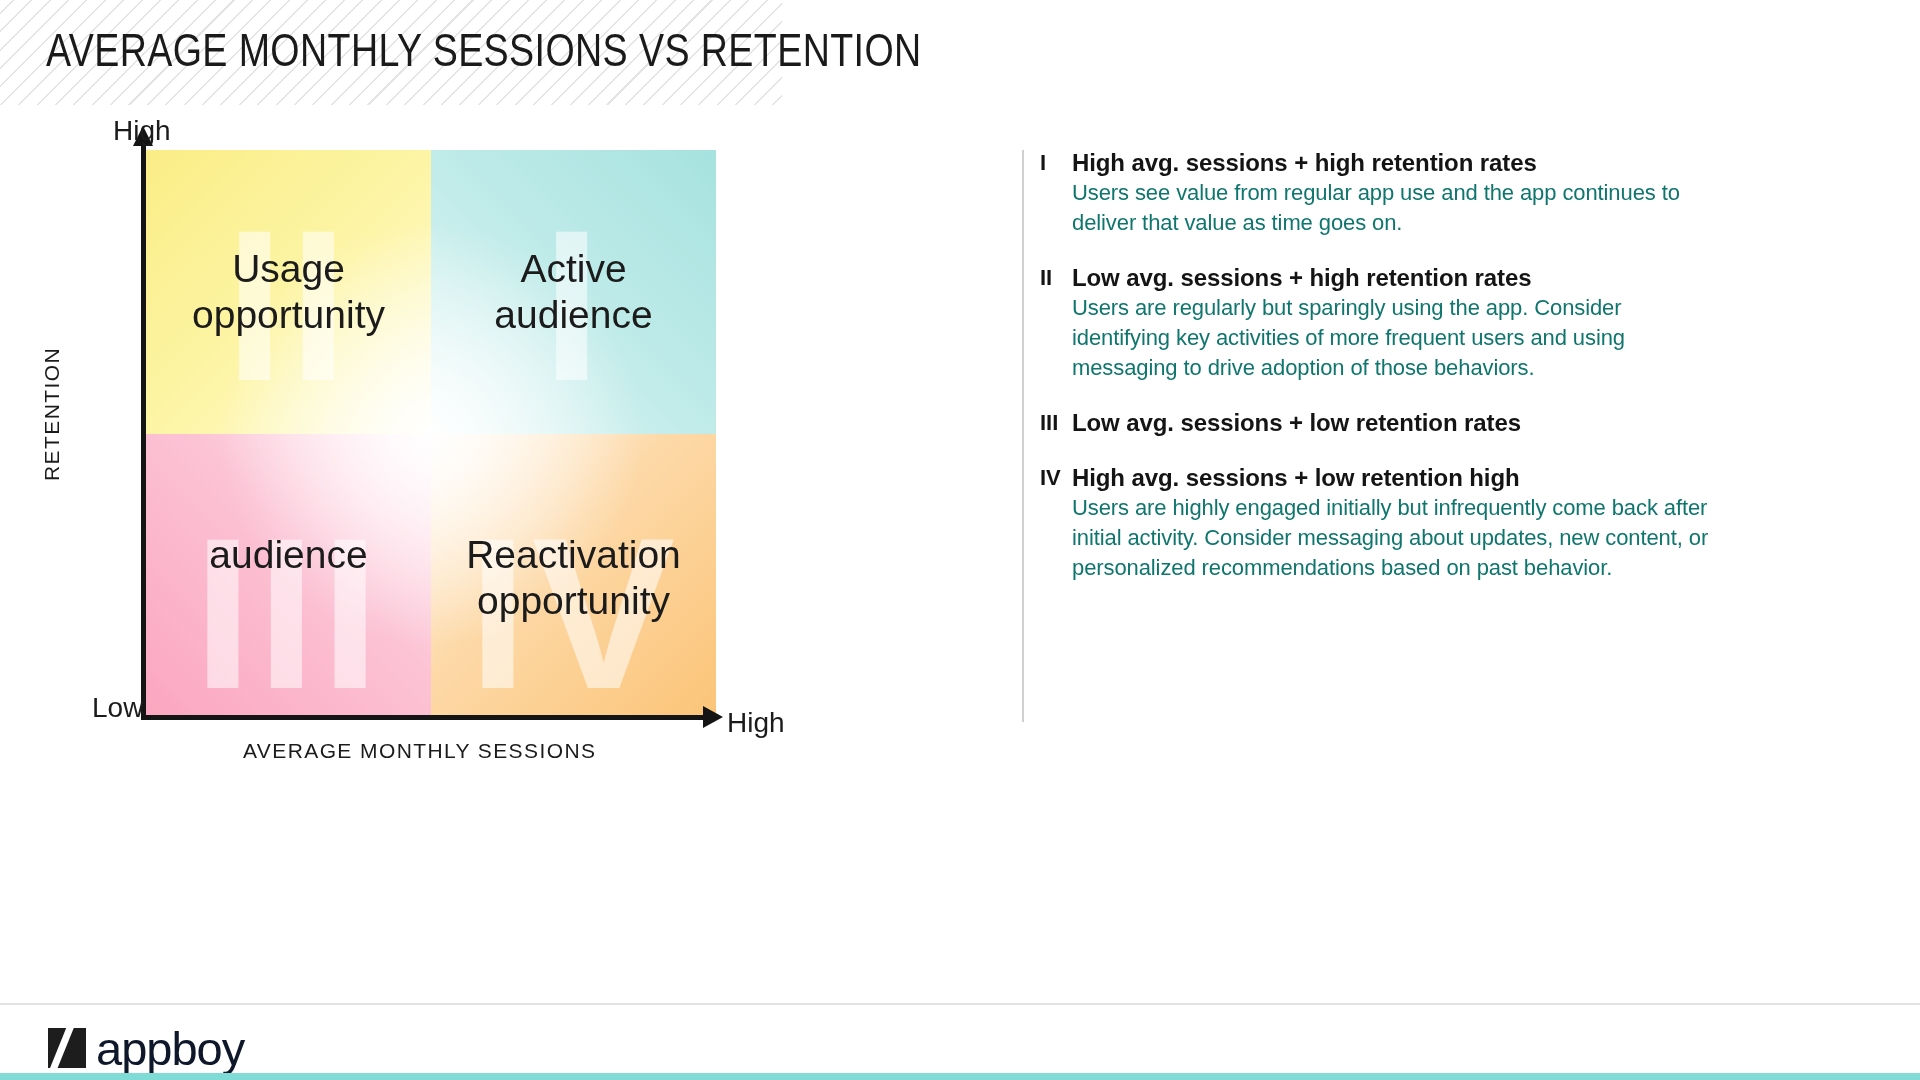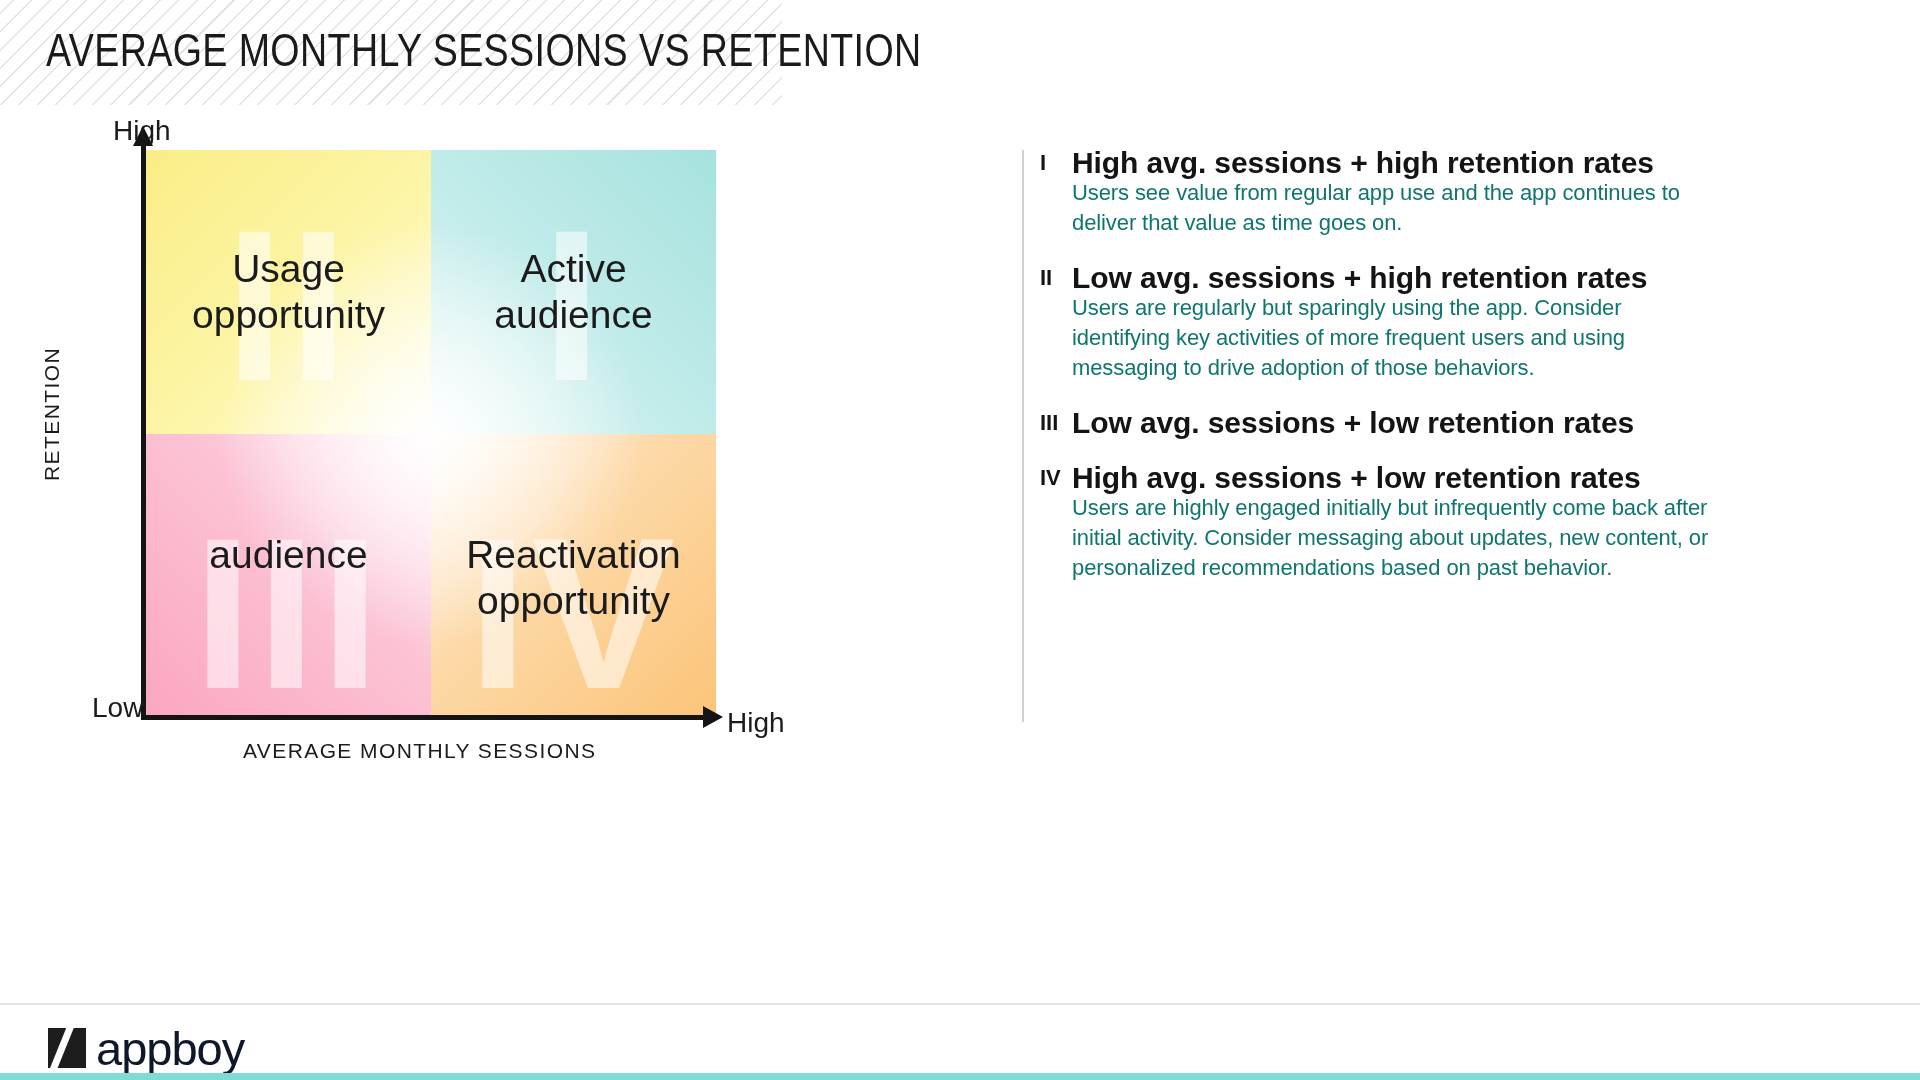--- a/index.html
+++ b/index.html
@@ -133,21 +133,21 @@
   #legend{position:absolute;left:1022px;top:148px;width:700px;}
   #legend-divider{position:absolute;left:1022px;top:150px;width:2px;height:572px;background:#d0d0d0;}
   .legend-item{position:relative;margin-bottom:25px;padding-left:50px;}
   .legend-num{
     position:absolute;left:18px;top:0;
     font-family:"Liberation Sans",sans-serif;
     font-weight:700;font-size:22px;line-height:30px;color:#141414;
   }
   .legend-head{
     font-family:"Liberation Sans",sans-serif;
-    font-weight:700;font-size:30px;line-height:30px;color:#141414;
+    font-weight:700;font-size:24px;line-height:30px;color:#141414;
     letter-spacing:-0.1px;
   }
   .legend-body{
     font-family:"Liberation Sans",sans-serif;
     font-weight:400;font-size:22px;line-height:30px;color:#0f766e;
     max-width:655px;letter-spacing:-0.1px;
   }
 
   
   #footer-rule{position:absolute;left:0;top:1003px;width:1920px;height:2px;background:#e2e2e2;}
@@ -239,21 +239,21 @@
     <div class="legend-body">Users are regularly but sparingly using the app. Consider identifying key activities of more frequent users and using messaging to drive adoption of those behaviors.</div>
   </div>
 
   <div class="legend-item">
     <div class="legend-num">III</div>
     <div class="legend-head">Low avg. sessions + low retention rates</div>
   </div>
 
   <div class="legend-item">
     <div class="legend-num">IV</div>
-    <div class="legend-head">High avg. sessions + low retention rates</div>
+    <div class="legend-head">High avg. sessions + low retention high</div>
     <div class="legend-body">Users are highly engaged initially but infrequently come back after initial activity. Consider messaging about updates, new content, or personalized recommendations based on past behavior.</div>
   </div>
 
 </div>
 
 <div id="footer-rule"></div>
 <div id="logo">
   <div id="logo-mark"></div>
   <div id="logo-text">appboy</div>
 </div>

